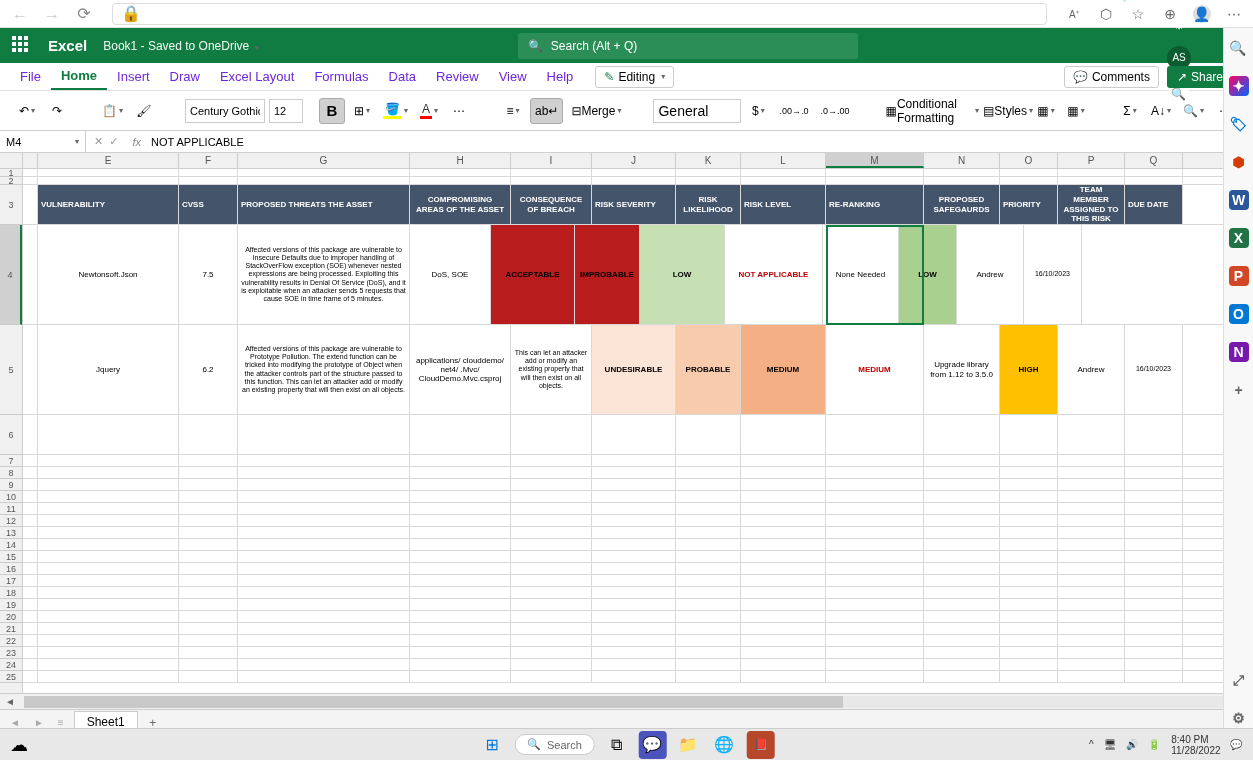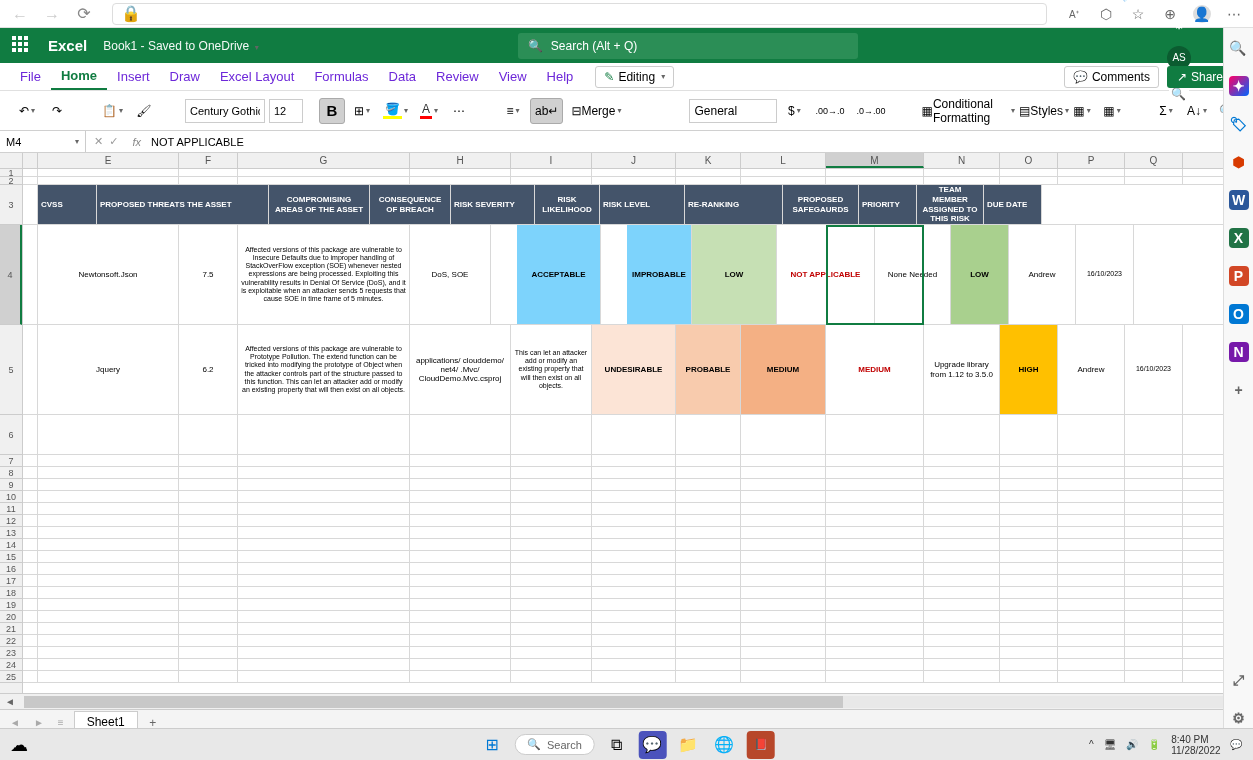--- a/index.html
+++ b/index.html
@@ -35,21 +35,21 @@
 .share-btn { background: #107c41; color: #fff; border-radius: 3px; padding: 4px 10px; font-size: 12px; display: flex; align-items: center; gap: 4px; }
 
 
 .toolbar { height: 40px; background: #fff; border-bottom: 1px solid #d0d0d0; display: flex; align-items: center; padding: 0 10px; gap: 8px; font-size: 12px; }
 .tool-group { display: flex; align-items: center; gap: 4px; padding: 0 4px; }
 .tool-sep { width: 1px; height: 22px; background: #ddd; margin: 0 2px; }
 .tbtn { height: 26px; min-width: 26px; display: flex; align-items: center; justify-content: center; border-radius: 3px; cursor: pointer; padding: 0 4px; }
 .tbtn.pressed { background: #d0d0d0; border: 1px solid #aaa; }
 .font-select { width: 80px; height: 24px; border: 1px solid #ccc; font-size: 11px; padding: 0 4px; }
 .size-select { width: 34px; height: 24px; border: 1px solid #ccc; font-size: 11px; padding: 0 4px; }
-.numfmt-select { width: 88px; height: 24px; border: 1px solid #ccc; font-size: 12px; padding: 0 4px; margin-left: 36px; }
+.numfmt-select { width: 88px; height: 24px; border: 1px solid #ccc; font-size: 14px; padding: 0 4px; }
 .chev { font-size: 8px; color: #666; margin-left: 2px; }
 .toolbar-right { margin-left: auto; color: #666; cursor: pointer; }
 
 
 .formula-bar { height: 22px; border-bottom: 1px solid #d0d0d0; display: flex; align-items: center; font-size: 11px; }
 .name-box { width: 86px; border-right: 1px solid #ccc; padding: 0 6px; height: 100%; display: flex; align-items: center; }
 .fx-btns { display: flex; gap: 6px; padding: 0 8px; color: #999; }
 .fx-label { font-style: italic; color: #888; padding: 0 6px; }
 .formula-input { flex: 1; padding: 0 4px; }
 .formula-expand { width: 20px; text-align: center; color: #888; }
@@ -125,21 +125,21 @@
 
 .r1 { height: 8px; }
 .r2 { height: 8px; }
 .r3 { height: 40px; }
 .r4 { height: 100px; }
 .r5 { height: 90px; }
 .r6 { height: 40px; }
 .rsmall { height: 12px; }
 
 
-.fill-green-lt { background: #7dd3fc; margin-left: 26px; }
+.fill-green-lt { background: #b91c1c; }
 .fill-green { background: #c6e0b4; }
 .fill-green-md { background: #a9d08e; }
 .fill-orange-lt { background: #fce4d6; }
 .fill-orange { background: #f8cbad; }
 .fill-orange-md { background: #f4b084; }
 .fill-yellow { background: #ffc000; }
 
 .bold { font-weight: bold; }
 .red-text { color: #c00000; font-weight: bold; }
 </style>
@@ -368,20 +368,21 @@
             <div class="cell c-l"></div>
             <div class="cell c-m"></div>
             <div class="cell c-n"></div>
             <div class="cell c-o"></div>
             <div class="cell c-p"></div>
             <div class="cell c-q"></div>
           </div>
 
         <div class="row r3 hdr-row">
           <div class="cell c-a" style="background:#fff"></div>
+          <div class="cell c-e" style="justify-content:flex-start">VULNERABILITY</div>
           <div class="cell c-f" style="justify-content:flex-start">CVSS</div>
           <div class="cell c-g" style="justify-content:flex-start">PROPOSED THREATS THE ASSET</div>
           <div class="cell c-h" style="justify-content:flex-start">COMPROMISING AREAS OF THE ASSET</div>
           <div class="cell c-i" style="justify-content:flex-start">CONSEQUENCE OF BREACH</div>
           <div class="cell c-j" style="justify-content:flex-start">RISK SEVERITY</div>
           <div class="cell c-k" style="justify-content:flex-start">RISK LIKELIHOOD</div>
           <div class="cell c-l" style="justify-content:flex-start">RISK LEVEL</div>
           <div class="cell c-m" style="justify-content:flex-start">RE-RANKING</div>
           <div class="cell c-n" style="justify-content:flex-start">PROPOSED SAFEGAURDS</div>
           <div class="cell c-o" style="justify-content:flex-start">PRIORITY</div>

